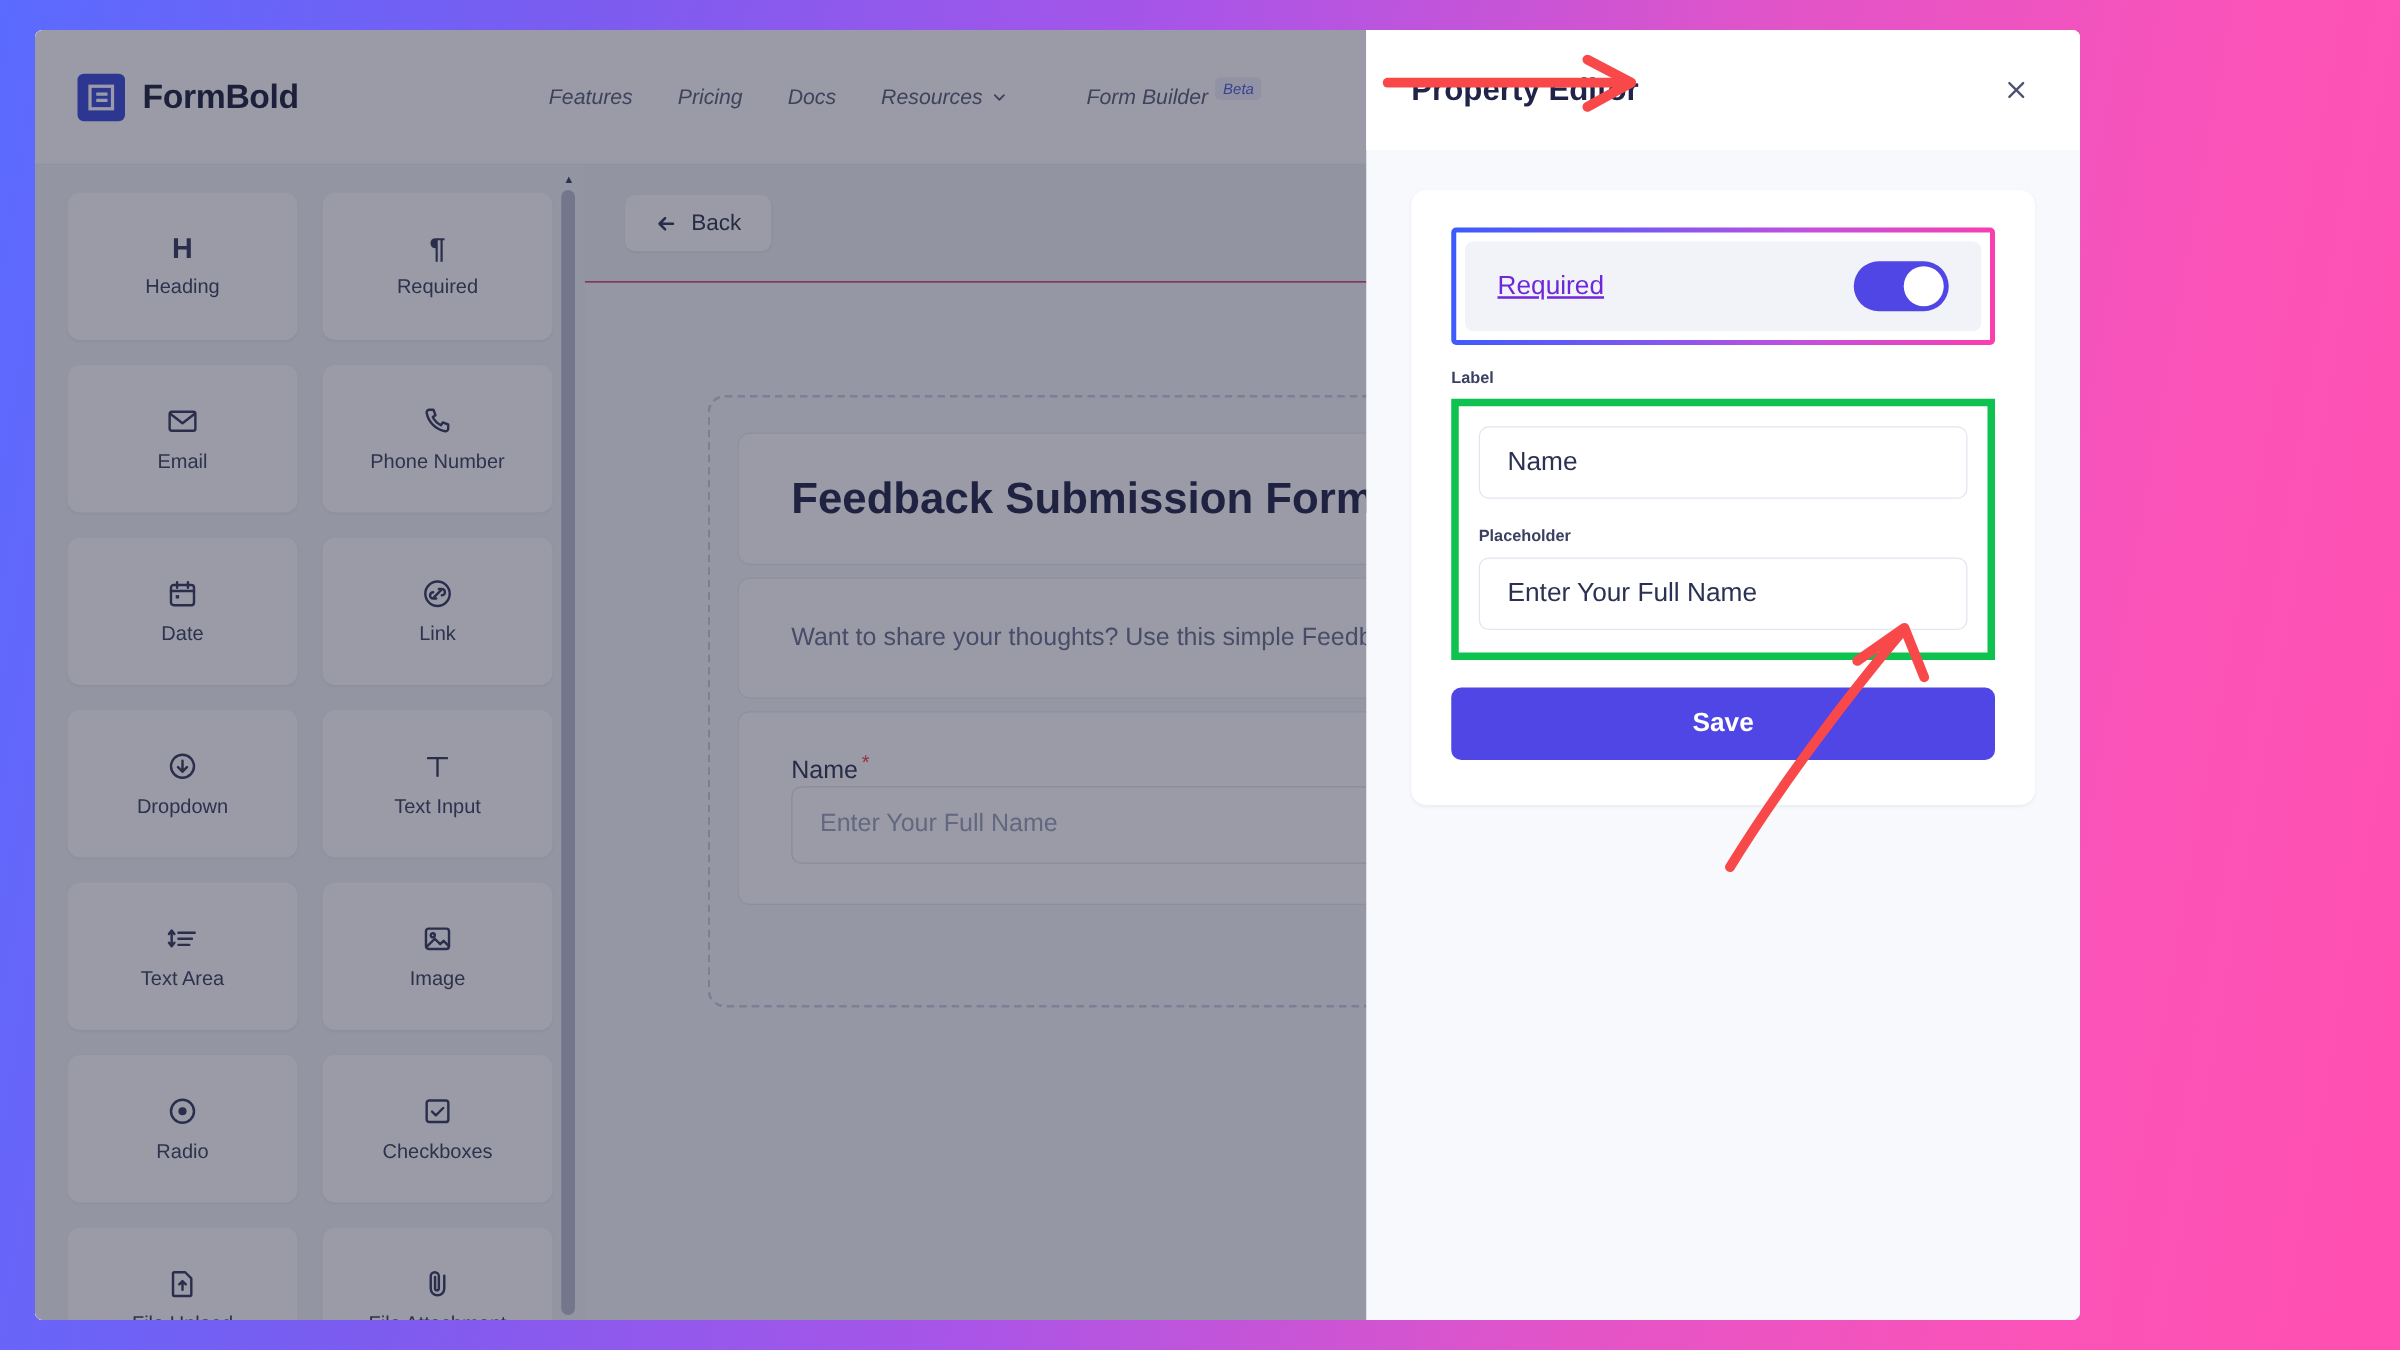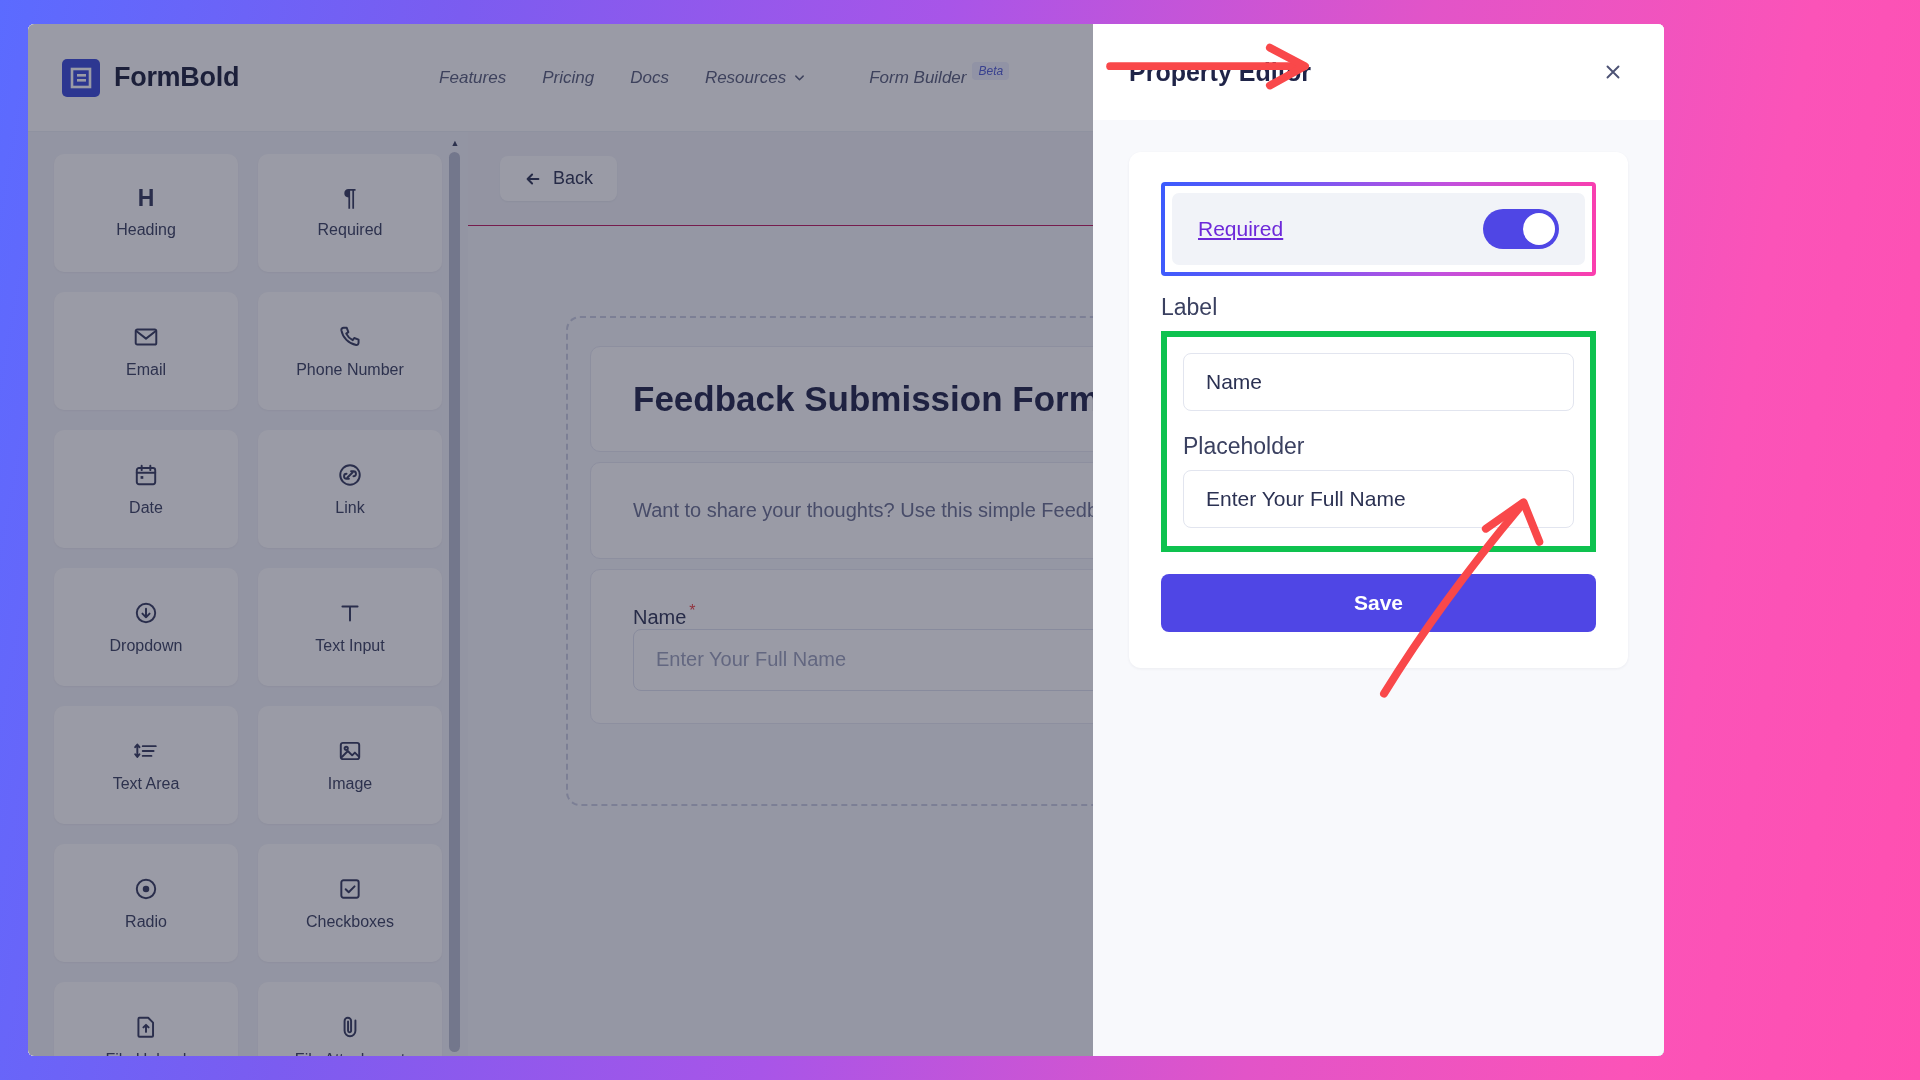--- a/index.html
+++ b/index.html
@@ -186,21 +186,21 @@
   #required-toggle {
     width: 76px; height: 40px; border-radius: 22px;
     background: #4f46e5; position: relative; cursor: pointer;
   }
   #required-toggle-knob {
     position: absolute; right: 4px; top: 4px;
     width: 32px; height: 32px; border-radius: 50%;
     background: #fff;
   }
 
-  .field-caption { font-size: 23px; color: #3a4060; margin-bottom: 10px; }
+  .field-caption { font-size: 13px; color: #3a4060; margin-bottom: 10px; font-weight: bold; }
 
   
   #label-highlight {
     border: 6px solid #0ec24f;
     padding: 16px 16px 18px 16px;
     margin-top: 2px;
   }
   .prop-input {
     width: 100%;
     border: 1px solid #e2e5ef; border-radius: 8px;

